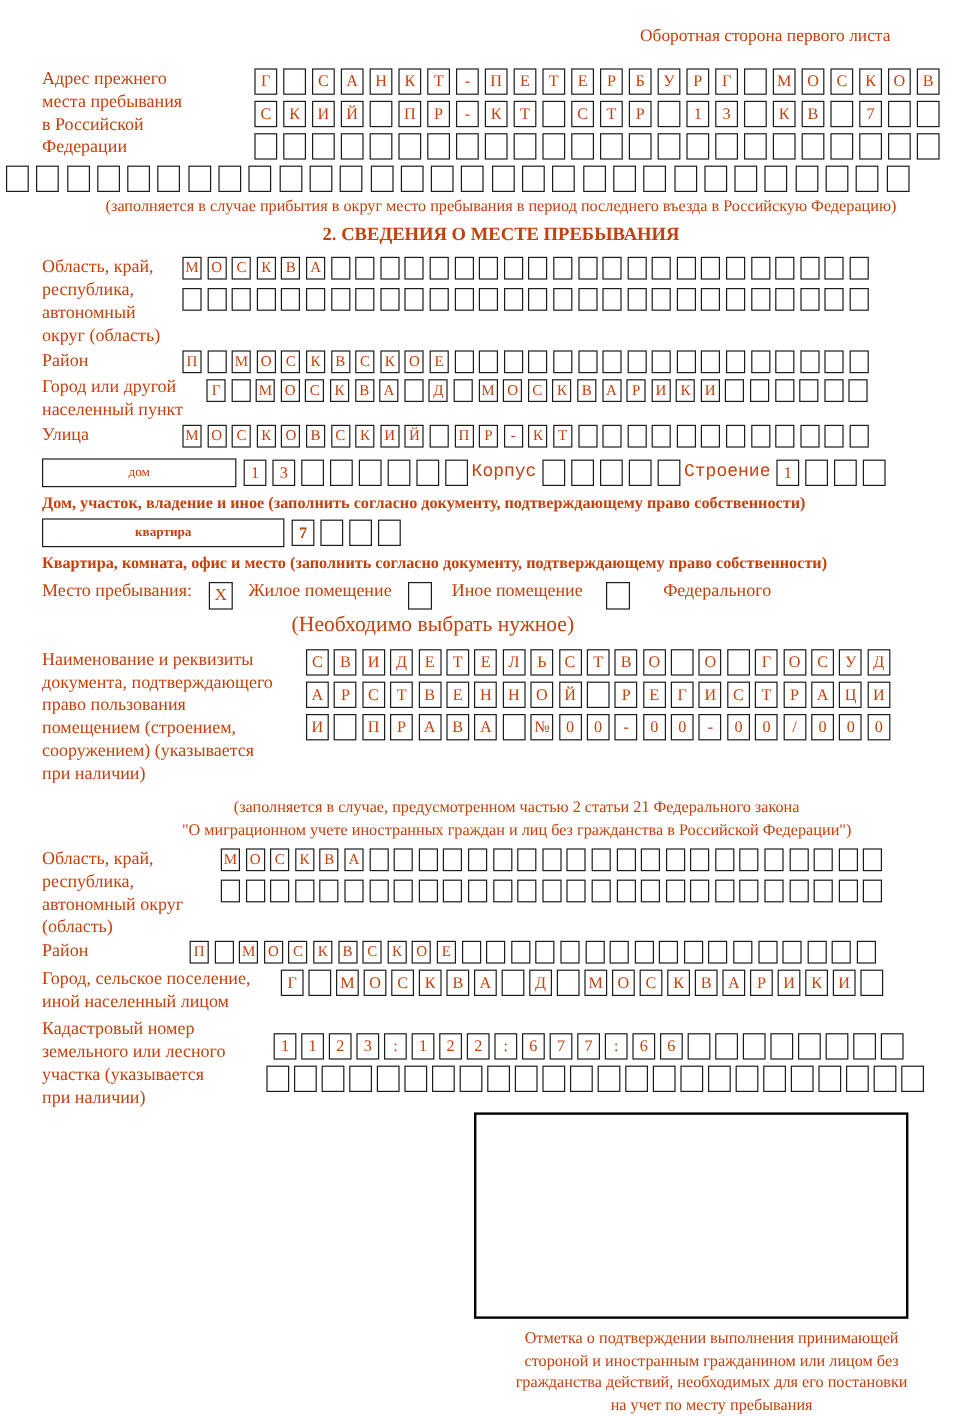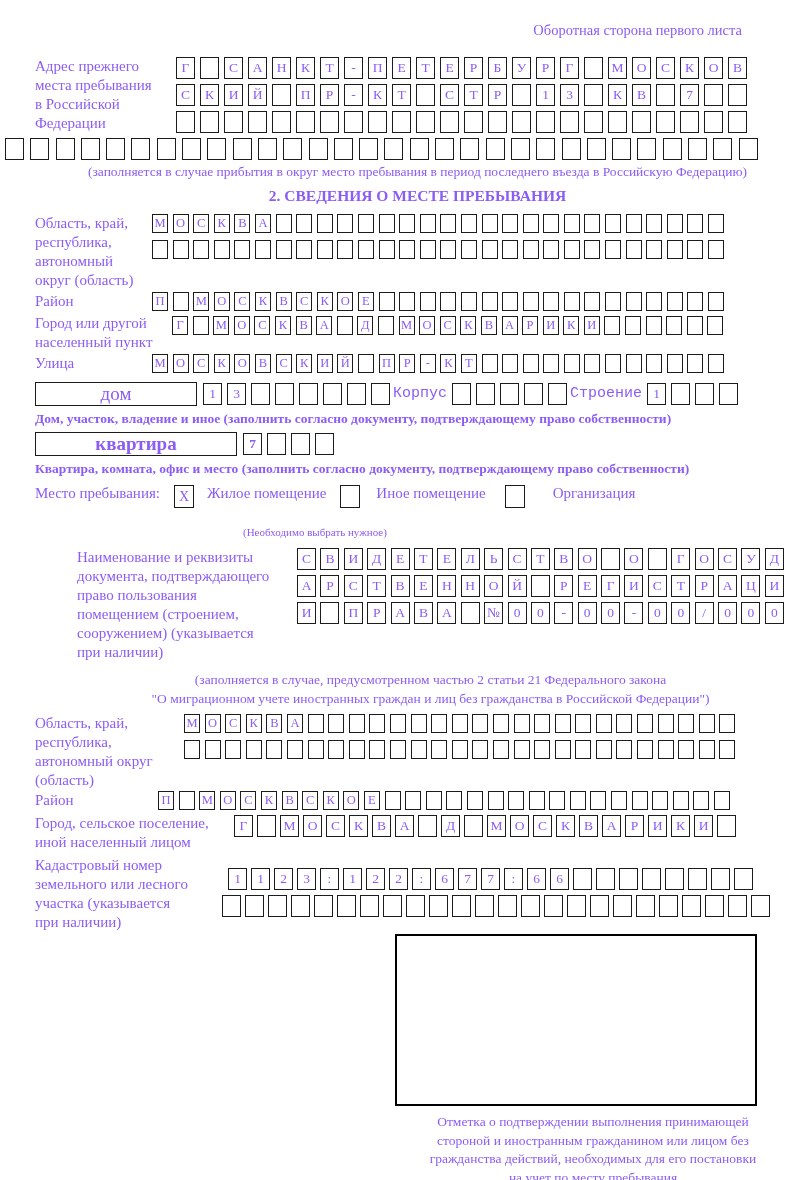--- a/index.html
+++ b/index.html
@@ -1,19 +1,19 @@
 <!DOCTYPE html>
 <html><head>
 <meta charset="utf-8">
 <style>
   * { margin:0; padding:0; box-sizing:content-box; }
   html,body { background:#fff; }
   .page {
     position:relative; width:800px; height:1180px; overflow:hidden;
-    background:#fff; color:#8b5cf6;
+    background:#fff; color:#c2410c;
     font-family:"Liberation Serif","DejaVu Serif",serif;
     font-size:15px; padding-left:35px; box-sizing:border-box;
   }
   .header-note { text-align:right; margin:22px 58px 0 0; font-size:14.5px; }
   .pre { white-space:pre-line; }
   .label { font-size:15px; line-height:19px; flex:none; }
   .frow { display:flex; align-items:flex-start; }
   .rows { display:flex; flex-direction:column; }
 
   .cells { display:flex; flex:none; }
@@ -24,54 +24,54 @@
   
   .c-lg .cell { width:17px; height:20px; line-height:20px; font-size:13.5px; }
   .g-addr { gap:5px; }
   .g-wide { gap:6.3px; }
   .g-doc  { gap:4.4px; }
   .g-c2   { gap:4px; }
   
   .c-sm .cell { width:14px; height:17px; line-height:17px; font-size:12.5px; }
   .g-sm { gap:4.6px; }
 
-  .addr-block { margin-top:18px; }
+  .addr-block { margin-top:18px;gap:36px; }
   .addr-label { width:141px; }
   .addr-rows  { gap:5px; }
   .wide-row   { margin-left:-30px; margin-top:5px; }
   .caption    { font-size:13.5px; margin-top:4px; }
   .center     { text-align:center; margin-left:-35px; padding-left:35px; width:765px; }
   .sec-title  { font-weight:bold; font-size:15.5px; margin-top:7px; }
 
   .region-block { margin-top:9px; }
   .w117 { width:117px; } .w137 { width:137px; } .w149 { width:149px; }
   .w123 { width:123px; } .w199 { width:199px; } .w193 { width:193px; }
   .w220 { width:220px; }
   .gap7 { gap:7px; }
   .mt1{margin-top:1px;} .mt2{margin-top:2px;} .mt3{margin-top:3px;}
   .mt4{margin-top:4px;} .mt5{margin-top:5px;font-weight:bold;} .mt6{margin-top:6px;}
   .mt8{margin-top:8px;}
 
   .bigbox {
     border:1.5px solid #1c1c1c; height:22px; line-height:22px;
-    text-align:center; flex:none; margin-right:6px; font-size:19px;
+    text-align:center; flex:none; margin-right:6px; font-size:11px;
   }
   .bb-house { width:160px; }
   .bb-apt   { width:200px; }
   .inline-lbl { line-height:25px; padding:0 5px 0 3px; flex:none;font-family:Liberation Mono, monospace; }
   .house-row, .apt-row { align-items:center; }
 
   .stay { display:flex; align-items:flex-start; margin-top:8px; }
   .stay .cell { width:18px; height:21px; line-height:21px; font-size:14px; }
   .stay-lbl { margin-right:14px; }
   .sp13 { margin-right:13px; } .sp14 { margin-right:14px; }
   .sp16 { margin-right:16px; } .sp19 { margin-right:19px; } .sp28 { margin-right:28px; }
-  .hint { font-size:11px; margin-left:208px; margin-top:18px; }
-
-  .doc-block { margin-top:10px;margin-left:42px; }
+  .hint { font-size:18px; margin-left:208px; margin-top:2px; }
+
+  .doc-block { margin-top:10px; }
   .doc-rows { gap:5px; }
 
   .actual-title { font-weight:bold; font-size:15px; margin-top:12px; }
   .actual-note { font-size:13.5px; margin-top:8px; line-height:19px;padding-left:48px; }
 
   .cad-rows { margin-top:12px; gap:5px; }
   .cad-row2 { margin-left:-6px; }
 
   .stamp-box {
     margin-left:360px; margin-top:2px; width:358px; height:168px;
@@ -423,21 +423,21 @@
   </div>
   <div class="caption mt5">Квартира, комната, офис и место (заполнить согласно документу, подтверждающему право собственности)</div>
 
   <div class="stay">
     <span class="stay-lbl">Место пребывания:</span>
     <span class="cell sp13">X</span>
     <span class="sp14">Жилое помещение</span>
     <span class="cell sp16"></span>
     <span class="sp19">Иное помещение</span>
     <span class="cell sp28"></span>
-    <span>Организация</span>
+    <span>Федерального</span>
   </div>
   <div class="hint">(Необходимо выбрать нужное)</div>
 
   <div class="frow doc-block">
     <div class="label w220 pre">Наименование и реквизиты
 документа, подтверждающего
 право пользования
 помещением (строением,
 сооружением) (указывается
 при наличии)</div>

